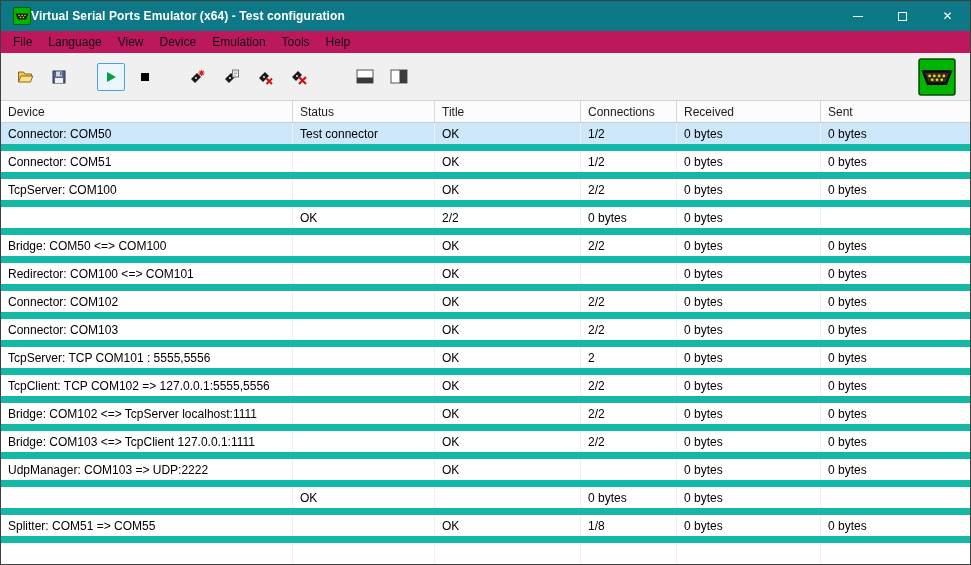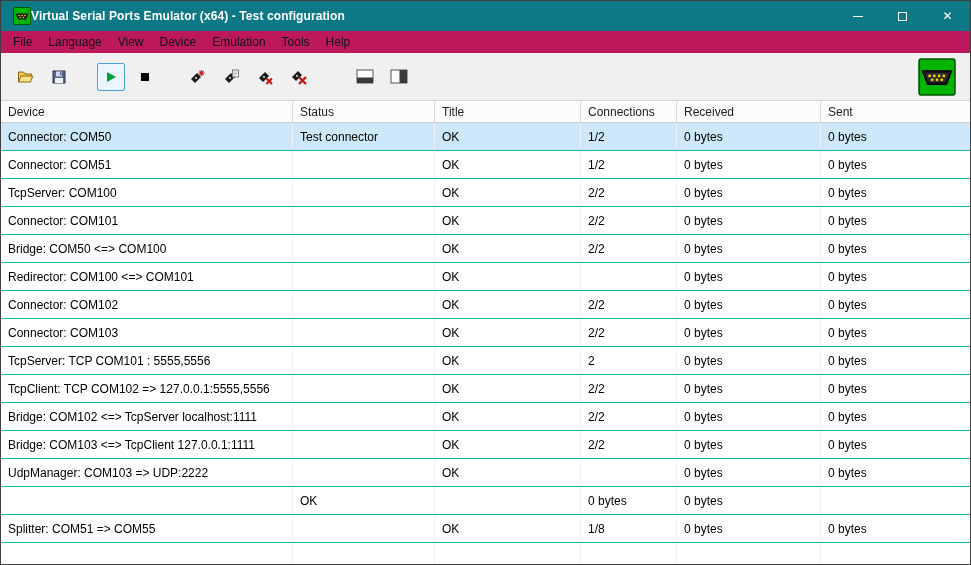--- a/index.html
+++ b/index.html
@@ -77,21 +77,21 @@
     display:flex; align-items:center;
     padding:0 7px;
     border-right:1px solid #d9d9d9;
     white-space:nowrap; overflow:hidden;
   }
 
   .tbody { flex:1; display:flex; flex-direction:column; background:#fff; overflow:hidden; }
   .row {
     height:28px; flex:0 0 28px;
     font-size:12px; color:#000;
-    border-bottom:1px solid #14b8a6;
+    border-bottom:7px solid #14b8a6;
   }
   .row .td {
     display:flex; align-items:center;
     padding:0 7px;
     border-right:1px solid #f0f0f0;
     white-space:nowrap; overflow:hidden;
   }
   .row.selected { background:#cde8fb; }
   .filler { flex:1; }
   .filler .td { border-right:1px solid #f0f0f0; }
@@ -264,21 +264,20 @@
   </div>
       <div class="row grid-row">
     <div class="td">TcpServer: COM100</div>
     <div class="td"></div>
     <div class="td">OK</div>
     <div class="td">2/2</div>
     <div class="td">0 bytes</div>
     <div class="td">0 bytes</div>
   </div>
       <div class="row grid-row">
-    <div class="td">Connector: COM101</div>
     <div class="td"></div>
     <div class="td">OK</div>
     <div class="td">2/2</div>
     <div class="td">0 bytes</div>
     <div class="td">0 bytes</div>
   </div>
       <div class="row grid-row">
     <div class="td">Bridge: COM50 &lt;=&gt; COM100</div>
     <div class="td"></div>
     <div class="td">OK</div>

